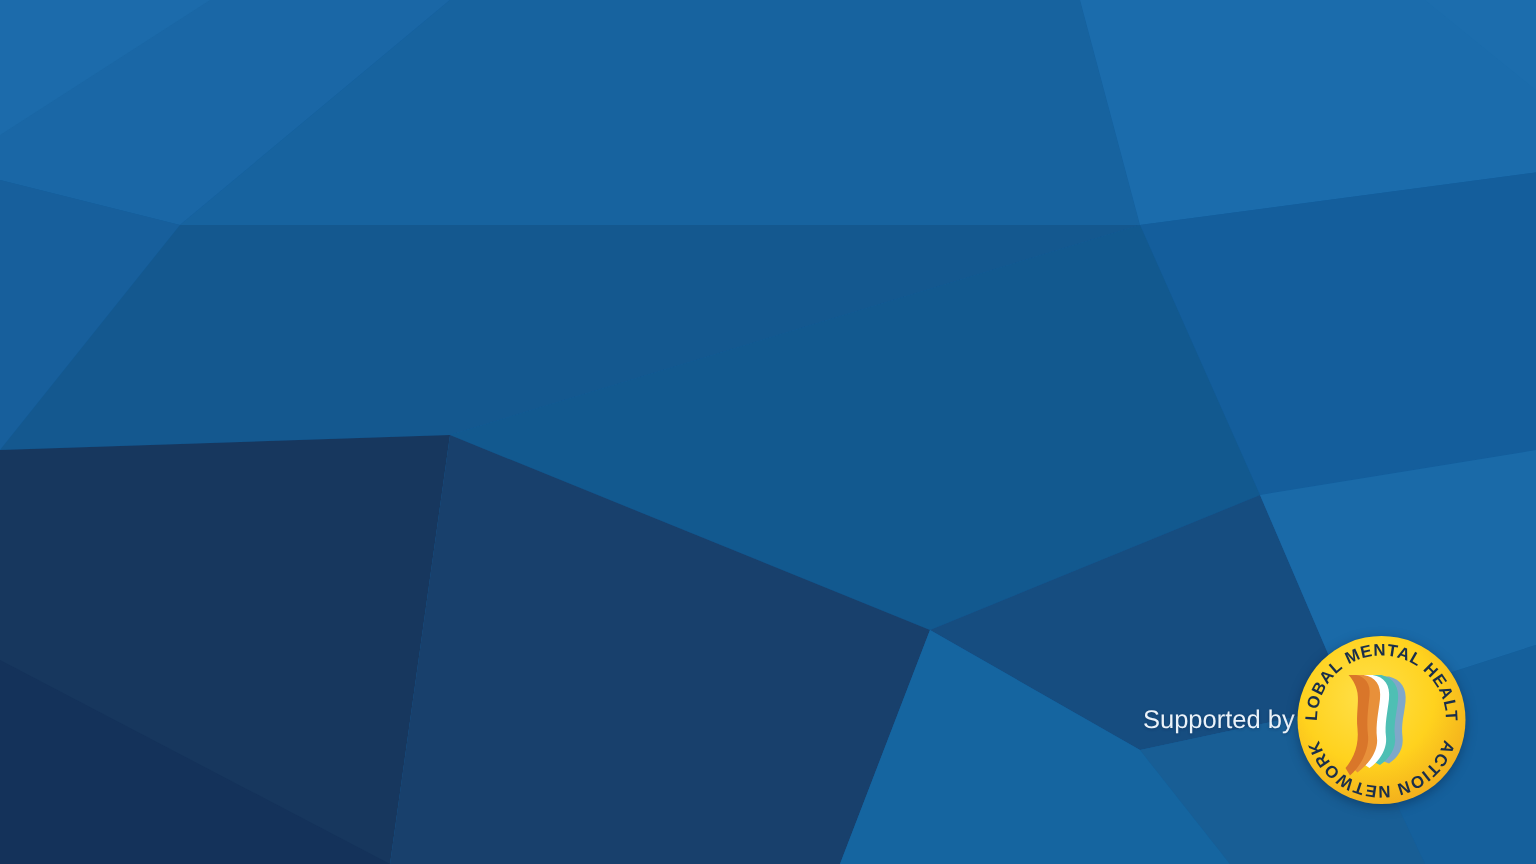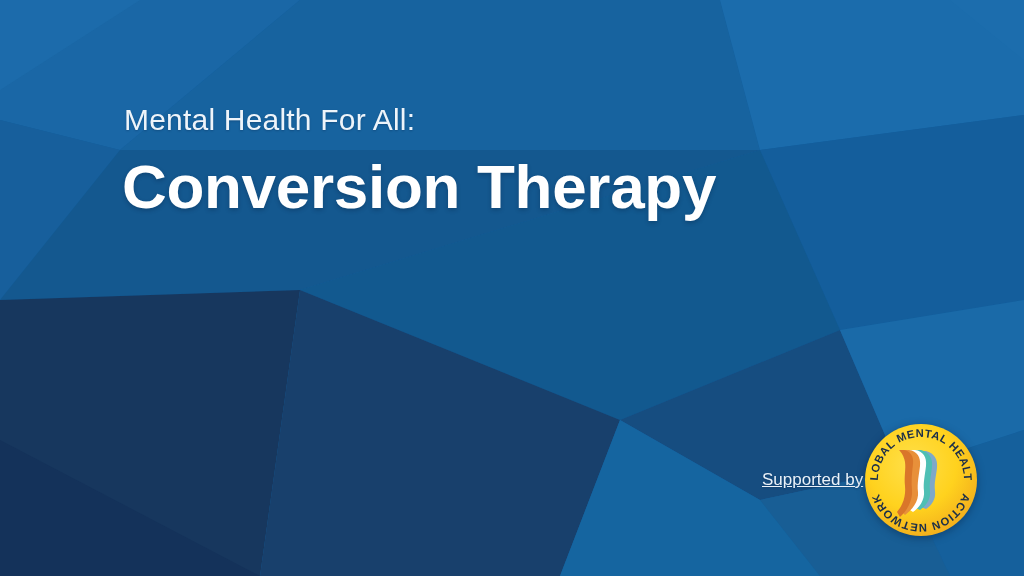--- a/index.html
+++ b/index.html
@@ -31,21 +31,20 @@
     letter-spacing:-0.3px;
     text-shadow:0 2px 4px rgba(0,20,50,.28);
   }
   .title-line{display:block;white-space:nowrap;}
 
   .supported{
     position:absolute;left:762px;top:470px;
     font-size:17px;font-weight:400;color:#eaf2f9;
     text-shadow:0 1px 2px rgba(0,20,50,.3);
     white-space:nowrap;
-    text-decoration:underline;
   }
 
   #logo{
     position:absolute;left:864px;top:423px;width:114px;height:114px;
   }
   #logo svg{display:block;width:114px;height:114px;
     filter:drop-shadow(0 2px 4px rgba(0,15,40,.35));}
 </style>
 </head>
 <body>
@@ -68,24 +67,22 @@
     <polygon points="840,330 1024,300 1024,430 900,470" fill="#1a6aa8"></polygon>
     <polygon points="900,470 1024,430 1024,576 950,576" fill="#15609c"></polygon>
     <polygon points="760,500 900,470 950,576 820,576" fill="#185e95"></polygon>
     <polygon points="0,0 140,0 0,90" fill="#1d70b0" opacity="0.5"></polygon>
     <polygon points="950,0 1024,0 1024,60" fill="#1d70b0" opacity="0.4"></polygon>
     <polygon points="0,440 260,576 0,576" fill="#14325a"></polygon>
   </svg>
 
   <div id="content">
 
-    <div class="subtitle">Mental Health For All:</div>
 
     <div class="title">
-      <span class="title-line">Conversion Therapy</span>
     </div>
 
     <div class="supported">Supported by</div>
 
     <div id="logo">
       <svg viewBox="0 0 114 114">
         <defs>
           <radialGradient id="badgeGrad" cx="42%" cy="36%" r="72%">
             <stop offset="0%" stop-color="#FFE04A"></stop>
             <stop offset="55%" stop-color="#FFD21E"></stop>

